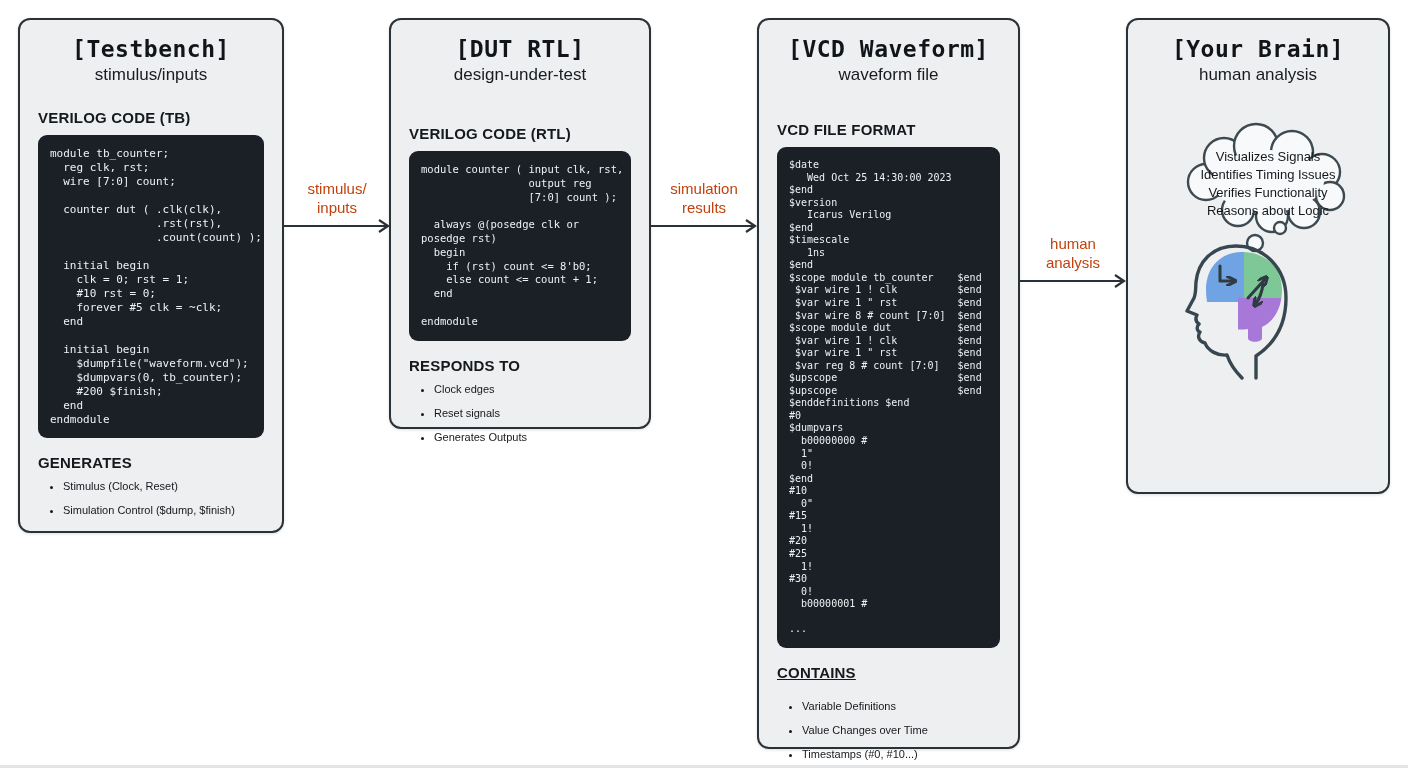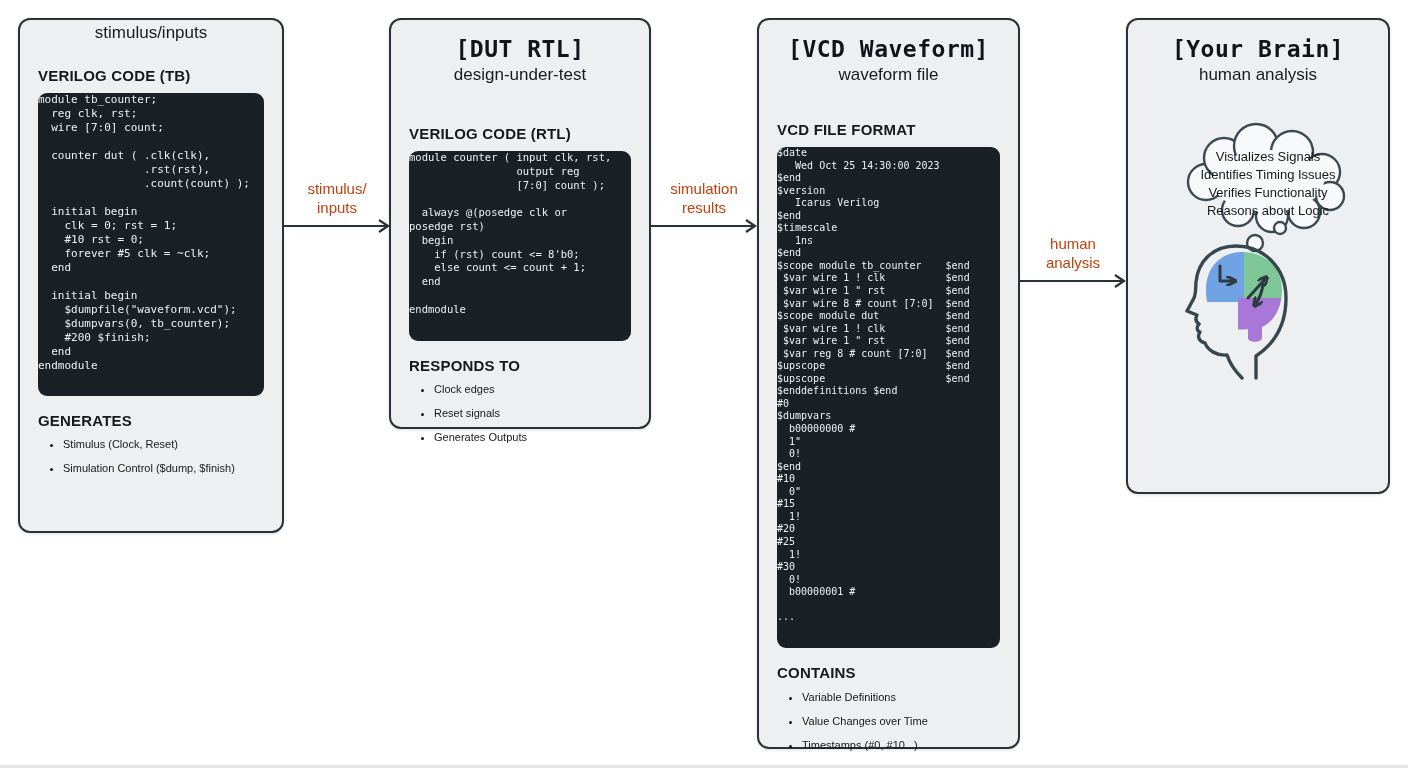--- a/index.html
+++ b/index.html
@@ -16,39 +16,40 @@
   }
   .panel-title {
     font-family:"DejaVu Sans Mono", monospace; font-weight:bold;
     font-size:23px; text-align:center; margin-top:16px; letter-spacing:.5px;
     color:#111519;
   }
   .panel-subtitle { font-size:17px; text-align:center; margin-top:3px; color:#181c20; }
   .section-label { font-weight:bold; font-size:15px; letter-spacing:.2px; margin:18px 0 9px 0; color:#15191d; }
   pre.code {
     background:#1a2026; color:#eef1f3; border-radius:9px; margin:0;
-    font-family:"DejaVu Sans Mono", monospace;
+    padding:12px; font-family:"DejaVu Sans Mono", monospace;
     font-size:11px; line-height:14px; white-space:pre; overflow:hidden;
   }
   pre.code.small { font-size:10px; line-height:12.55px; }
   ul.bullets { margin:2px 0 0 0; padding-left:25px; font-size:11px; }
   ul.bullets li { margin-bottom:5px; line-height:19px; }
   .arrow-label {
     position:absolute; width:106px; text-align:center;
     font-size:15px; line-height:19px; color:#c2410c;
   }
   .arrow-svg { position:absolute; display:block; }
   .abs { position:absolute; }
   .bottom-edge { position:absolute; left:0; bottom:0; width:1408px; height:3px; background:#e2e4e6; }
   svg text { font-family:"Liberation Sans", sans-serif; }
 </style>
 </head>
 <body>
 
 <div class="panel" style="left:18px; top:18px; width:266px; height:515px;">
+  <div class="panel-title">[Testbench]</div>
   <div class="panel-subtitle">stimulus/inputs</div>
   <div class="section-label" style="margin-top:24px;">VERILOG CODE (TB)</div>
   <pre class="code" style="height:303px;">module tb_counter;
   reg clk, rst;
   wire [7:0] count;
 
   counter dut ( .clk(clk),
                 .rst(rst),
                 .count(count) );
 
@@ -146,21 +147,21 @@
 #15
   1!
 #20
 #25
   1!
 #30
   0!
   b00000001 #
 
 ...</pre>
-  <div class="section-label" style="margin-top:16px; margin-bottom:7px;">CONTAINS</div>
+  <div class="section-label" style="margin-top:16px; margin-bottom:16px;text-decoration:underline;">CONTAINS</div>
   <ul class="bullets">
     <li>Variable Definitions</li>
     <li>Value Changes over Time</li>
     <li>Timestamps (#0, #10...)</li>
   </ul>
 </div>
 
 <div class="arrow-label" style="left:1020px; top:234px;">
   <span>human</span><br>
   <span>analysis</span>

